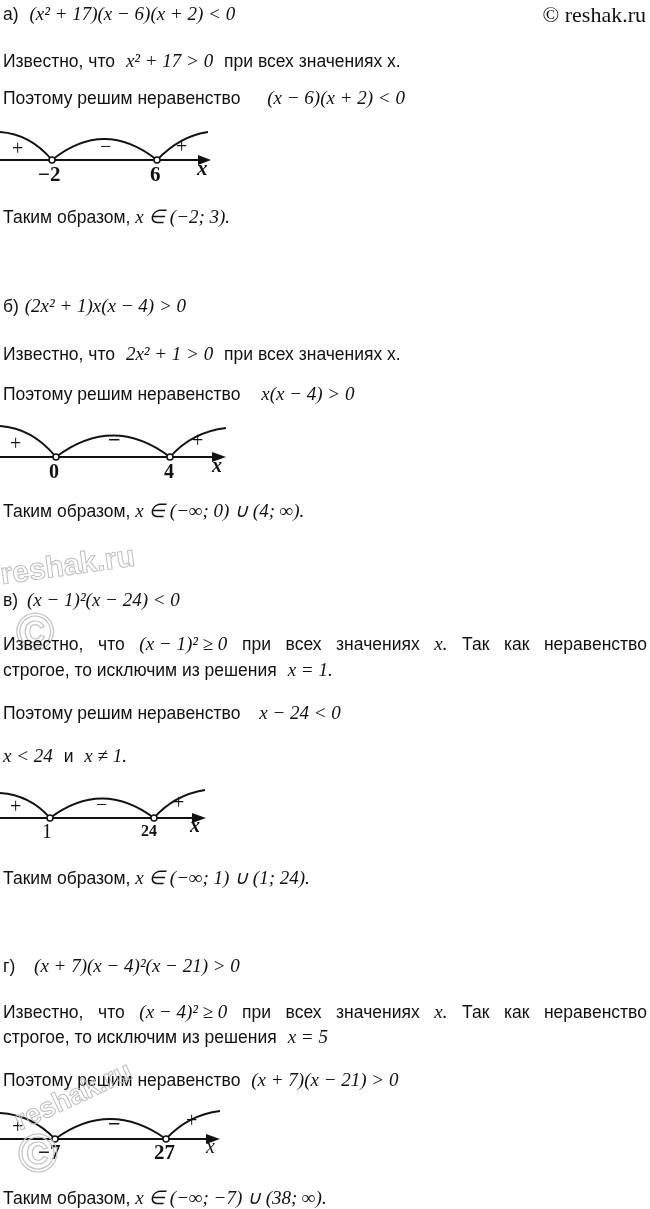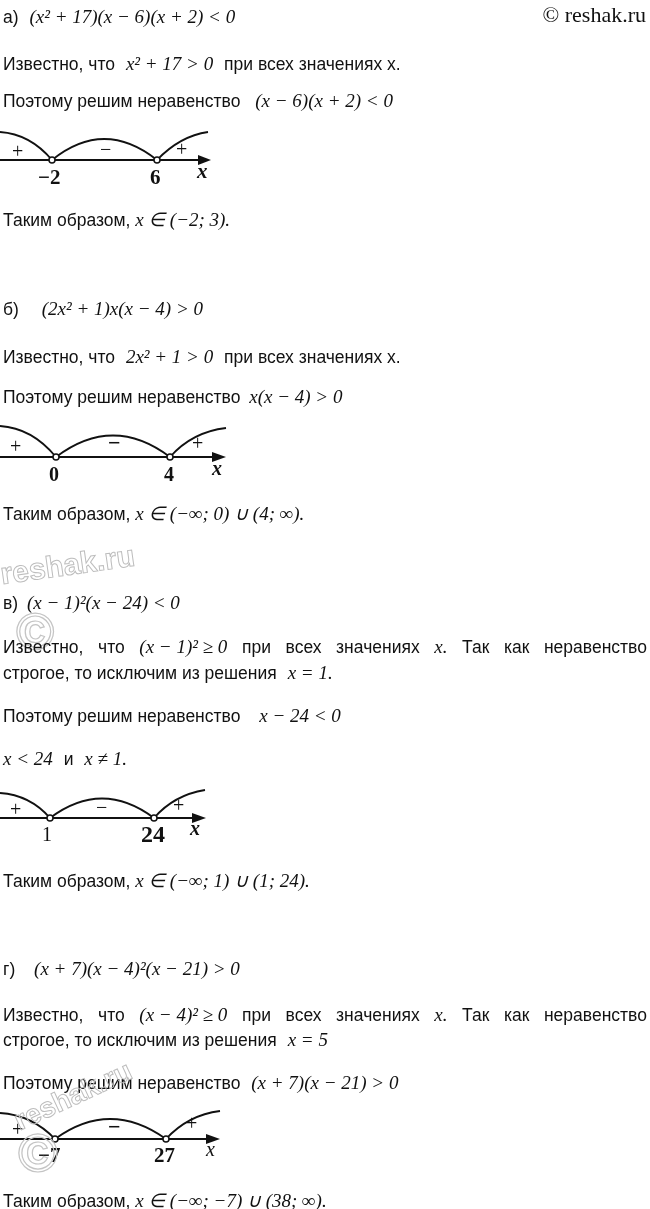--- a/index.html
+++ b/index.html
@@ -1,17 +1,17 @@
 <!DOCTYPE html>
 <html><head>
 <meta charset="utf-8">
 <style>
   html, body { margin:0; padding:0; background:#ffffff; }
   body { width:650px; height:1209px; position:relative; overflow:hidden; color:#111; }
-  .line { position:absolute; left:3px; font-family:"Liberation Sans", sans-serif; font-size:17.5px; line-height:26px; white-space:nowrap; }
+  .line { position:absolute; left:3px; font-family:"Liberation Sans", sans-serif; font-size:17.5px; line-height:20px; white-space:nowrap; }
   .math { font-family:"Liberation Serif", serif; font-style:italic; font-size:19px; }
   .justify { width:644px; display:flex; justify-content:space-between; }
   .credit { position:absolute; right:4px; top:2px; font-family:"Liberation Serif", serif; font-size:22px; }
   .diagram { position:absolute; left:0; }
   .wm { position:absolute; font-family:"Liberation Sans", sans-serif; font-weight:bold; color:transparent; -webkit-text-stroke:1px #bdbdbd; pointer-events:none; }
 </style>
 </head>
 <body>
 
 <div class="credit">© reshak.ru</div>
@@ -20,21 +20,21 @@
   <span>а)</span>
   <span class="math" style="margin-left:6px">(x² + 17)(x − 6)(x + 2) &lt; 0</span>
 </div>
 <div class="line" style="top:51px">
   <span>Известно, что</span>
   <span class="math" style="margin:0 6px">x² + 17 &gt; 0</span>
   <span>при всех значениях x.</span>
 </div>
 <div class="line" style="top:88px">
   <span>Поэтому решим неравенство</span>
-  <span class="math" style="margin-left:10px">(x − 6)(x + 2) &lt; 0</span>
+  <span class="math" style="margin-left:22px">(x − 6)(x + 2) &lt; 0</span>
 </div>
 <svg class="diagram" style="top:122px" width="230" height="65">
   <path d="M0,10 Q30,12 52,38" fill="none" stroke="#111" stroke-width="1.8"></path>
   <path d="M52,38 Q104,-4 157,38" fill="none" stroke="#111" stroke-width="1.8"></path>
   <path d="M157,38 Q180,14 208,10" fill="none" stroke="#111" stroke-width="1.8"></path>
   <line x1="0" y1="38" x2="200" y2="38" stroke="#111" stroke-width="2"></line>
   <polygon points="198,33 211,38 198,43" fill="#111"></polygon>
   <circle cx="52" cy="38" r="3" fill="#fff" stroke="#111" stroke-width="1.5"></circle>
   <circle cx="157" cy="38" r="3" fill="#fff" stroke="#111" stroke-width="1.5"></circle>
 </svg>
@@ -44,30 +44,30 @@
 <span class="line" style="top:164px;left:38px;font-family:'Liberation Serif',serif;font-size:21px;font-weight:bold">−2</span>
 <span class="line" style="top:164px;left:150px;font-family:'Liberation Serif',serif;font-size:21px;font-weight:bold">6</span>
 <span class="line" style="top:158px;left:197px;font-family:'Liberation Serif',serif;font-size:21px;font-style:italic;font-weight:bold">x</span>
 <div class="line" style="top:207px">
   <span>Таким образом,</span>
   <span class="math">x ∈ (−2; 3).</span>
 </div>
 
 <div class="line" style="top:296px">
   <span>б)</span>
-  <span class="math" style="margin-left:18px">(2x² + 1)x(x − 4) &gt; 0</span>
+  <span class="math" style="margin-left:1px">(2x² + 1)x(x − 4) &gt; 0</span>
 </div>
 <div class="line" style="top:344px">
   <span>Известно, что</span>
   <span class="math" style="margin:0 6px">2x² + 1 &gt; 0</span>
   <span>при всех значениях x.</span>
 </div>
 <div class="line" style="top:384px">
   <span>Поэтому решим неравенство</span>
-  <span class="math" style="margin-left:4px">x(x − 4) &gt; 0</span>
+  <span class="math" style="margin-left:16px">x(x − 4) &gt; 0</span>
 </div>
 <svg class="diagram" style="top:420px" width="240" height="60">
   <path d="M0,6 Q32,8 56,37" fill="none" stroke="#111" stroke-width="1.8"></path>
   <path d="M56,37 Q113,-6 170,37" fill="none" stroke="#111" stroke-width="1.8"></path>
   <path d="M170,37 Q192,12 226,8" fill="none" stroke="#111" stroke-width="1.8"></path>
   <line x1="0" y1="37" x2="215" y2="37" stroke="#111" stroke-width="2"></line>
   <polygon points="212,32 226,37 212,42" fill="#111"></polygon>
   <circle cx="56" cy="37" r="3" fill="#fff" stroke="#111" stroke-width="1.5"></circle>
   <circle cx="170" cy="37" r="3" fill="#fff" stroke="#111" stroke-width="1.5"></circle>
 </svg>
@@ -120,21 +120,21 @@
   <path d="M154,33 Q174,10 205,5" fill="none" stroke="#111" stroke-width="1.8"></path>
   <line x1="0" y1="33" x2="195" y2="33" stroke="#111" stroke-width="2"></line>
   <polygon points="192,28 206,33 192,38" fill="#111"></polygon>
   <circle cx="50" cy="33" r="3" fill="#fff" stroke="#111" stroke-width="1.5"></circle>
   <circle cx="154" cy="33" r="3" fill="#fff" stroke="#111" stroke-width="1.5"></circle>
 </svg>
 <span class="line" style="top:796px;left:10px;font-family:'Liberation Serif',serif;font-size:20px">+</span>
 <span class="line" style="top:794px;left:96px;font-family:'Liberation Serif',serif;font-size:20px">−</span>
 <span class="line" style="top:792px;left:173px;font-family:'Liberation Serif',serif;font-size:20px">+</span>
 <span class="line" style="top:821px;left:42px;font-family:'Liberation Serif',serif;font-size:20px">1</span>
-<span class="line" style="top:821px;left:141px;font-family:'Liberation Serif',serif;font-size:24px;font-weight:bold">24</span>
+<span class="line" style="top:821px;left:141px;font-family:'Liberation Serif',serif;font-size:16px;font-weight:bold">24</span>
 <span class="line" style="top:815px;left:190px;font-family:'Liberation Serif',serif;font-size:20px;font-style:italic;font-weight:bold">x</span>
 <div class="line" style="top:868px">
   <span>Таким образом,</span>
   <span class="math">x ∈ (−∞; 1) ∪ (1; 24).</span>
 </div>
 
 <div class="line" style="top:956px">
   <span>г)</span>
   <span class="math" style="margin-left:14px">(x + 7)(x − 4)²(x − 21) &gt; 0</span>
 </div>

